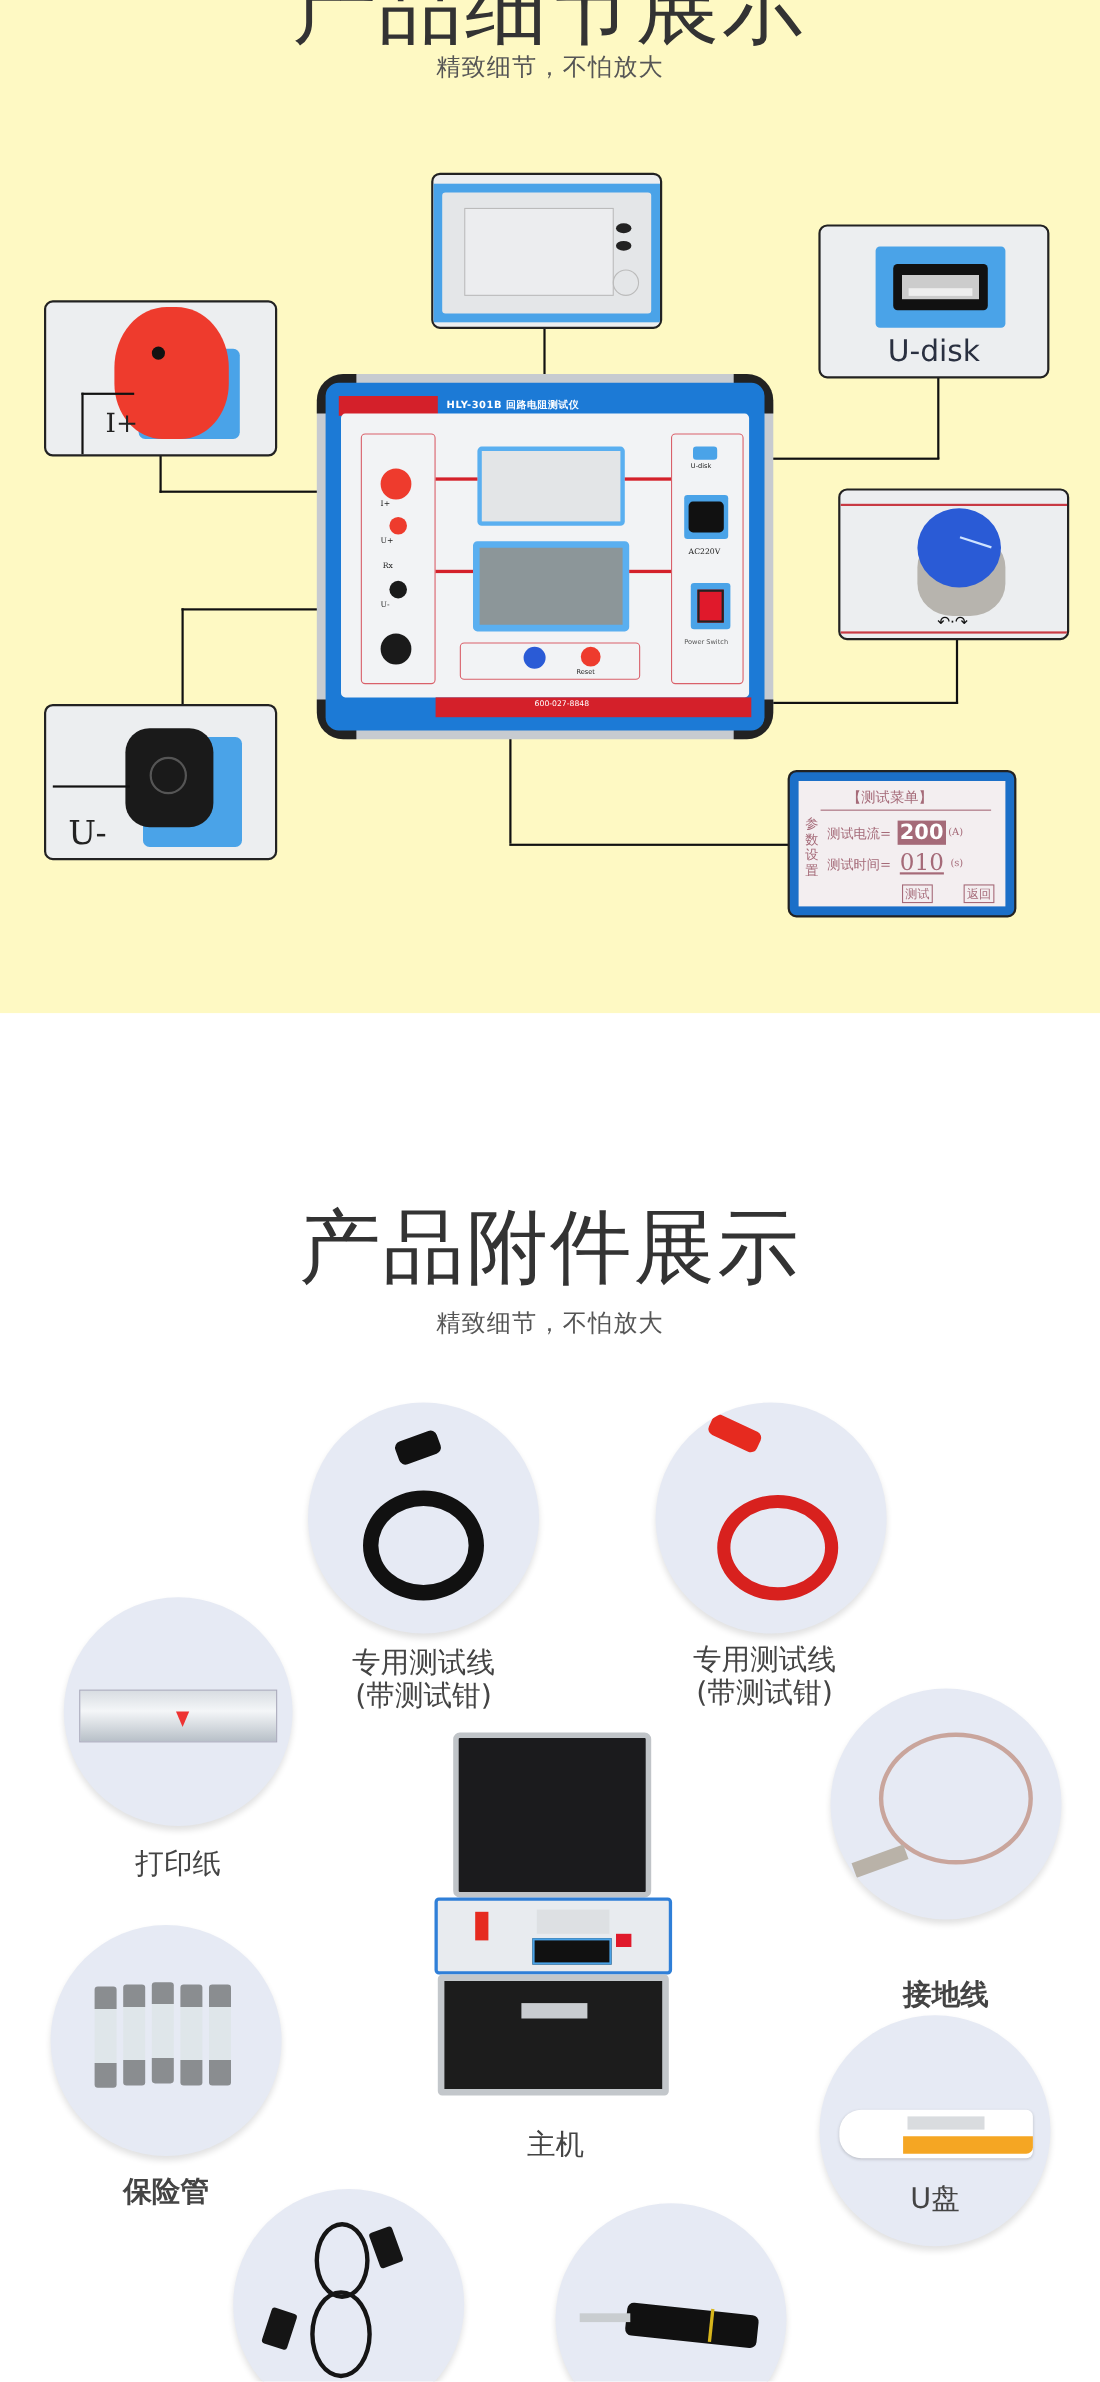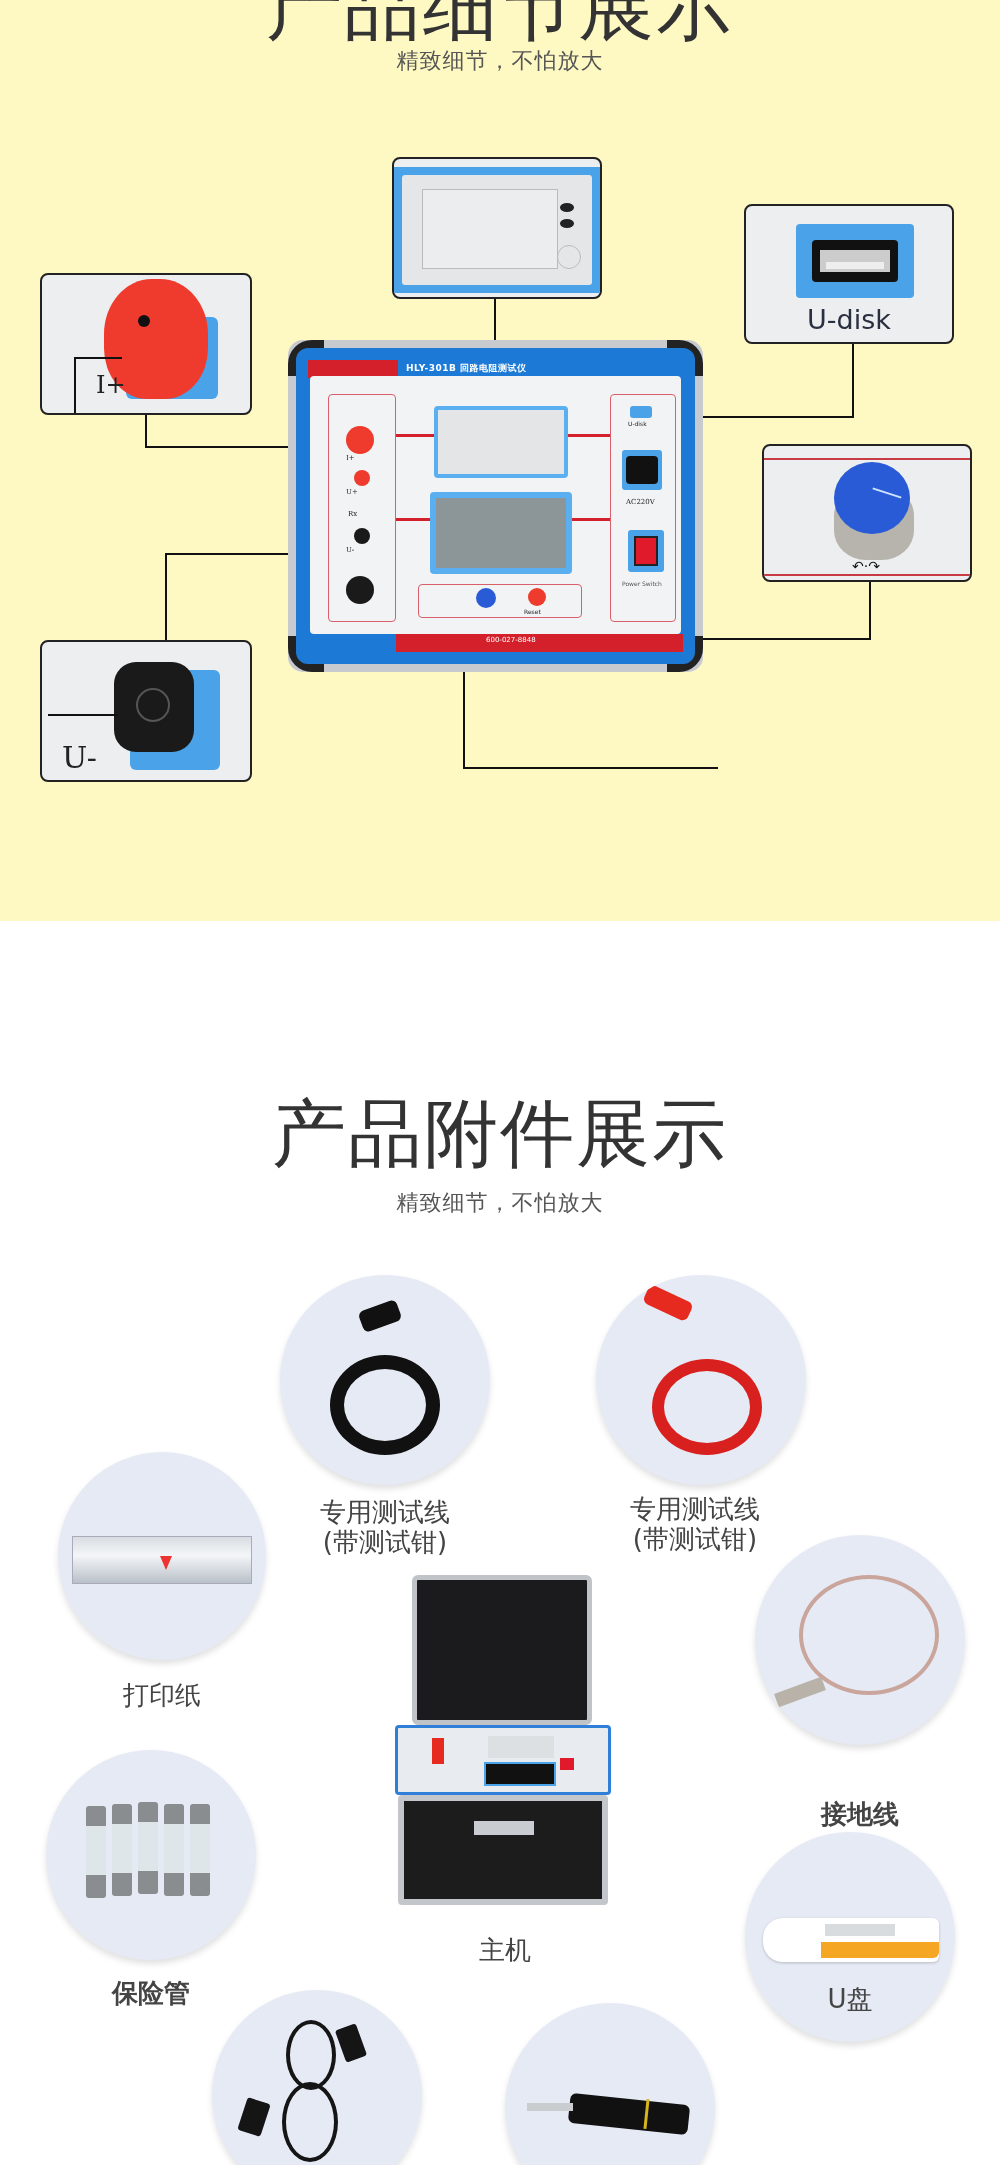--- a/index.html
+++ b/index.html
@@ -5,21 +5,21 @@
   * { box-sizing: border-box; margin: 0; padding: 0; }
   body { width: 1000px; height: 2165px; position: relative; overflow: hidden; background: #ffffff; font-family: "DejaVu Sans", sans-serif; color: #333; }
   .abs { position: absolute; }
   
   #sec-details { position: absolute; left: 0; top: 0; width: 1000px; height: 921px; background: #fef9c3; overflow: hidden; }
   .big-title { position: absolute; left: 0; width: 1000px; text-align: center; font-size: 76px; color: #333; letter-spacing: 2px; font-weight: 400; }
   .sub-title { position: absolute; left: 0; width: 1000px; text-align: center; font-size: 22px; color: #555; letter-spacing: 1px; }
   .callout { position: absolute; border: 2px solid #222; border-radius: 8px; background: #eceef0; overflow: hidden; }
   .line { position: absolute; background: #111; }
   
-  #device { position: absolute; left: 288px; top: 340px; width: 415px; height: 332px; border-radius: 15px; background: #c7cbd0; }
+  #device { position: absolute; left: 288px; top: 340px; width: 415px; height: 332px; border-radius: 28px; background: #c7cbd0; }
   #device .frame { position: absolute; left: 8px; top: 8px; right: 8px; bottom: 8px; background: #1c7ad6; border-radius: 12px; }
   #device .panel { position: absolute; left: 14px; top: 28px; right: 14px; bottom: 30px; background: #f2f3f5; border-radius: 4px; }
   .hdr-red { position: absolute; left: 12px; top: 12px; width: 90px; height: 18px; background: #d4202a; }
   .hdr-title { position: absolute; left: 110px; top: 14px; width: 260px; font-size: 9px; color: #fff; font-weight: bold; letter-spacing: 0.5px; }
   .footer-red { position: absolute; left: 100px; bottom: 12px; right: 12px; height: 18px; background: #d4202a; color: #fff; font-size: 7px; padding: 2px 30px; }
   .sub-box { position: absolute; border: 1px solid #d9606a; border-radius: 4px; }
   .conn { position: absolute; background: #d4202a; height: 3px; }
   .blue-sq { position: absolute; background: #4aa3e8; border-radius: 3px; }
   .knob-red { position: absolute; background: #ee3b2d; border-radius: 50%; }
   .knob-black { position: absolute; background: #1a1a1a; border-radius: 50%; }
@@ -92,20 +92,35 @@
 
   <div class="callout" style="left:40px;top:640px;width:212px;height:142px;">
     <div class="abs" style="left:88px;top:28px;width:90px;height:100px;background:#4aa3e8;border-radius:6px;"></div>
     <div class="abs" style="left:72px;top:20px;width:80px;height:90px;background:#1a1a1a;border-radius:22px;">
       <div class="abs" style="left:22px;top:26px;width:34px;height:34px;border:2px solid #555;border-radius:50%;"></div>
     </div>
     <div class="abs" style="left:6px;top:72px;width:70px;height:2px;background:#111;"></div>
     <div class="lbl" style="left:20px;top:98px;font-size:30px;">U-</div>
   </div>
 
+  <div class="callout" style="left:716px;top:700px;width:208px;height:134px;background:#1b6fc8;">
+    <div class="abs" style="left:8px;top:8px;width:188px;height:114px;background:#f3eef0;">
+      <div class="lcd-cn" style="left:44px;top:6px;">【测试菜单】</div>
+      <div class="abs" style="left:20px;top:26px;width:155px;height:1px;background:#a56a78;"></div>
+      <div class="lcd-cn" style="left:6px;top:32px;width:14px;font-size:12px;line-height:14px;">参数设置</div>
+      <div class="lcd-cn" style="left:26px;top:40px;font-size:12px;">测试电流=</div>
+      <div class="abs" style="left:90px;top:36px;background:#a56a78;color:#fff;font-size:19px;font-weight:bold;padding:0 2px;">200</div>
+      <div class="lcd-cn" style="left:136px;top:42px;font-size:9px;">(A)</div>
+      <div class="lcd-cn" style="left:26px;top:68px;font-size:12px;">测试时间=</div>
+      <div class="lcd-cn" style="left:92px;top:62px;font-size:21px;text-decoration:underline;">010</div>
+      <div class="lcd-cn" style="left:138px;top:70px;font-size:9px;">(s)</div>
+      <div class="lcd-cn" style="left:94px;top:94px;font-size:11px;border:1px solid #a56a78;padding:0 2px;">测试</div>
+      <div class="lcd-cn" style="left:150px;top:94px;font-size:11px;border:1px solid #a56a78;padding:0 2px;">返回</div>
+    </div>
+  </div>
 
   <div id="device">
     <div class="abs" style="left:0;top:0;width:36px;height:36px;background:#222;border-radius:24px 0 0 0;"></div>
     <div class="abs" style="right:0;top:0;width:36px;height:36px;background:#222;border-radius:0 24px 0 0;"></div>
     <div class="abs" style="left:0;bottom:0;width:36px;height:36px;background:#222;border-radius:0 0 0 24px;"></div>
     <div class="abs" style="right:0;bottom:0;width:36px;height:36px;background:#222;border-radius:0 0 24px 0;"></div>
     <div class="frame">
       <div class="hdr-red"></div>
       <div class="hdr-title">HLY-301B 回路电阻测试仪</div>
       <div class="panel">

